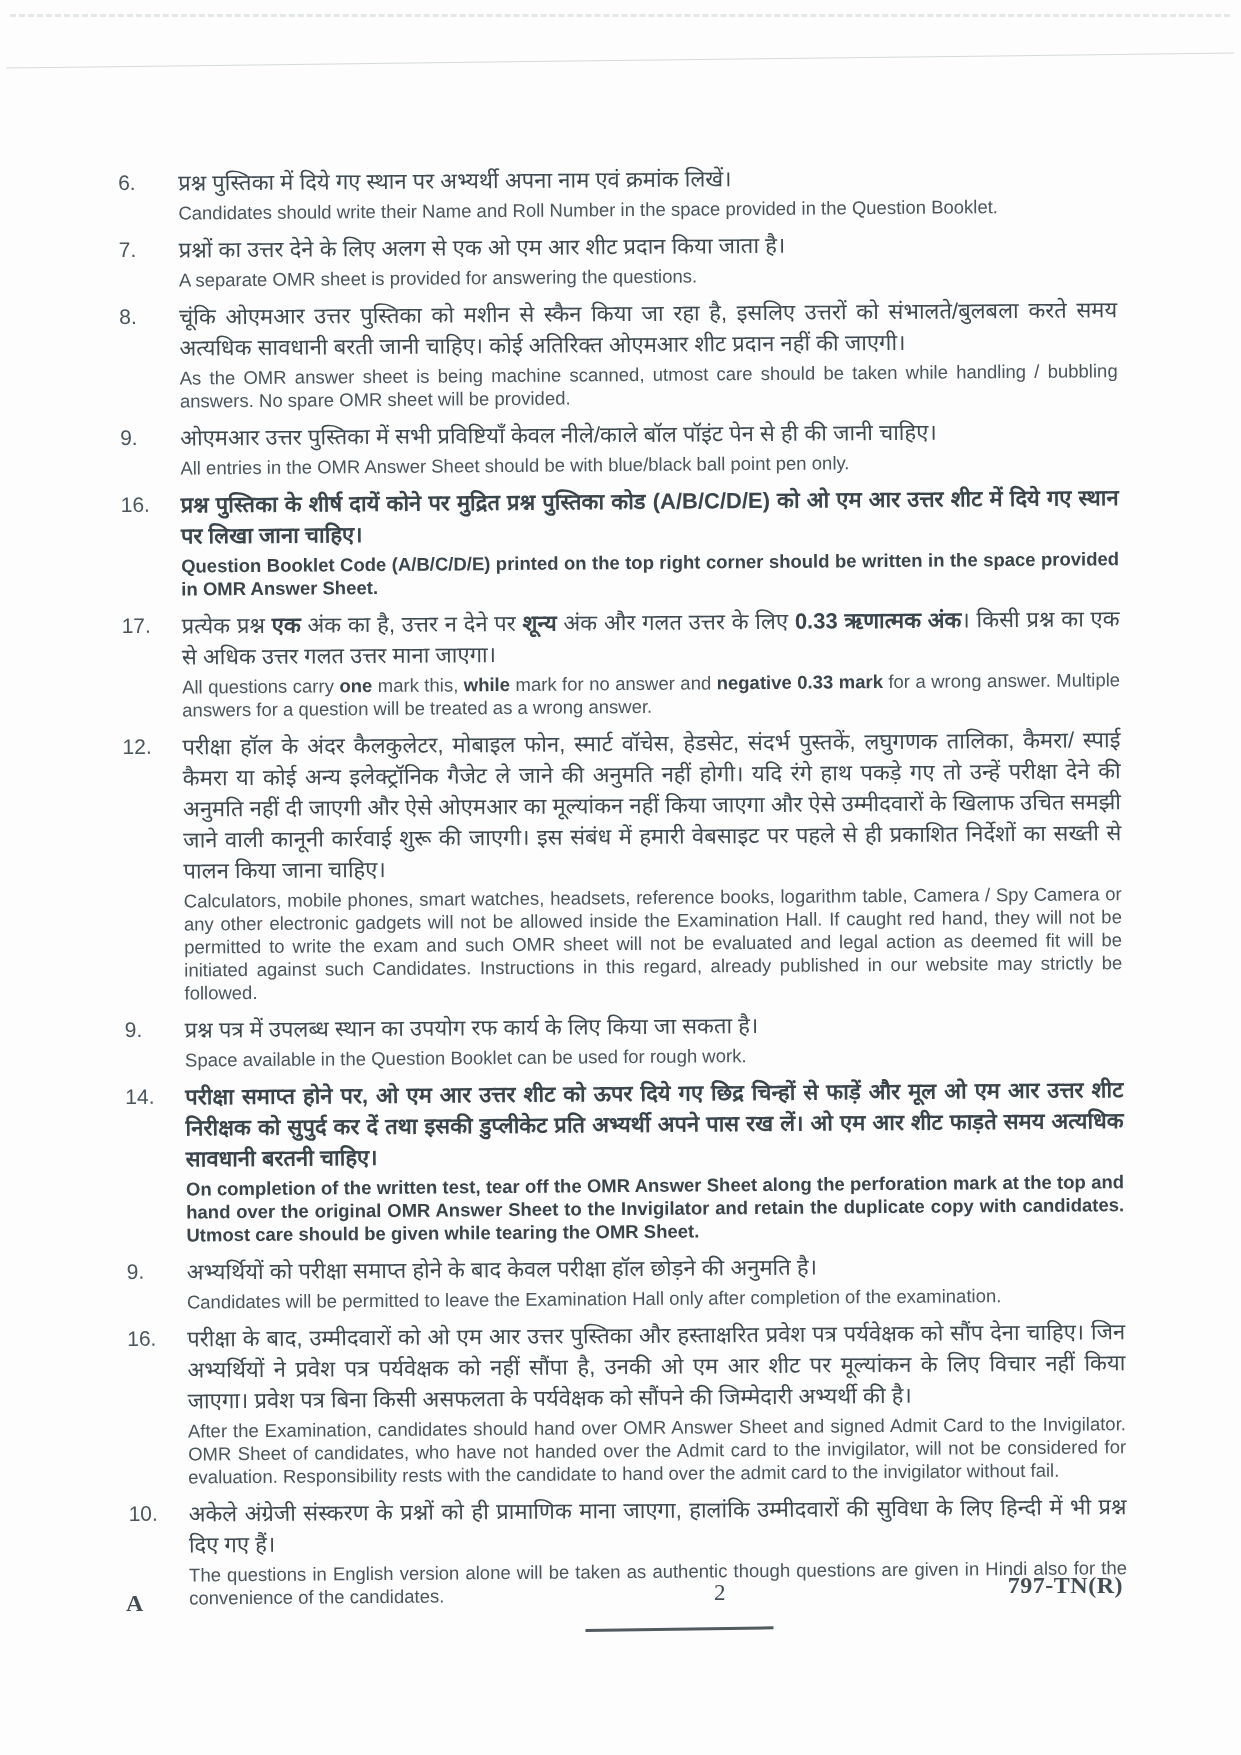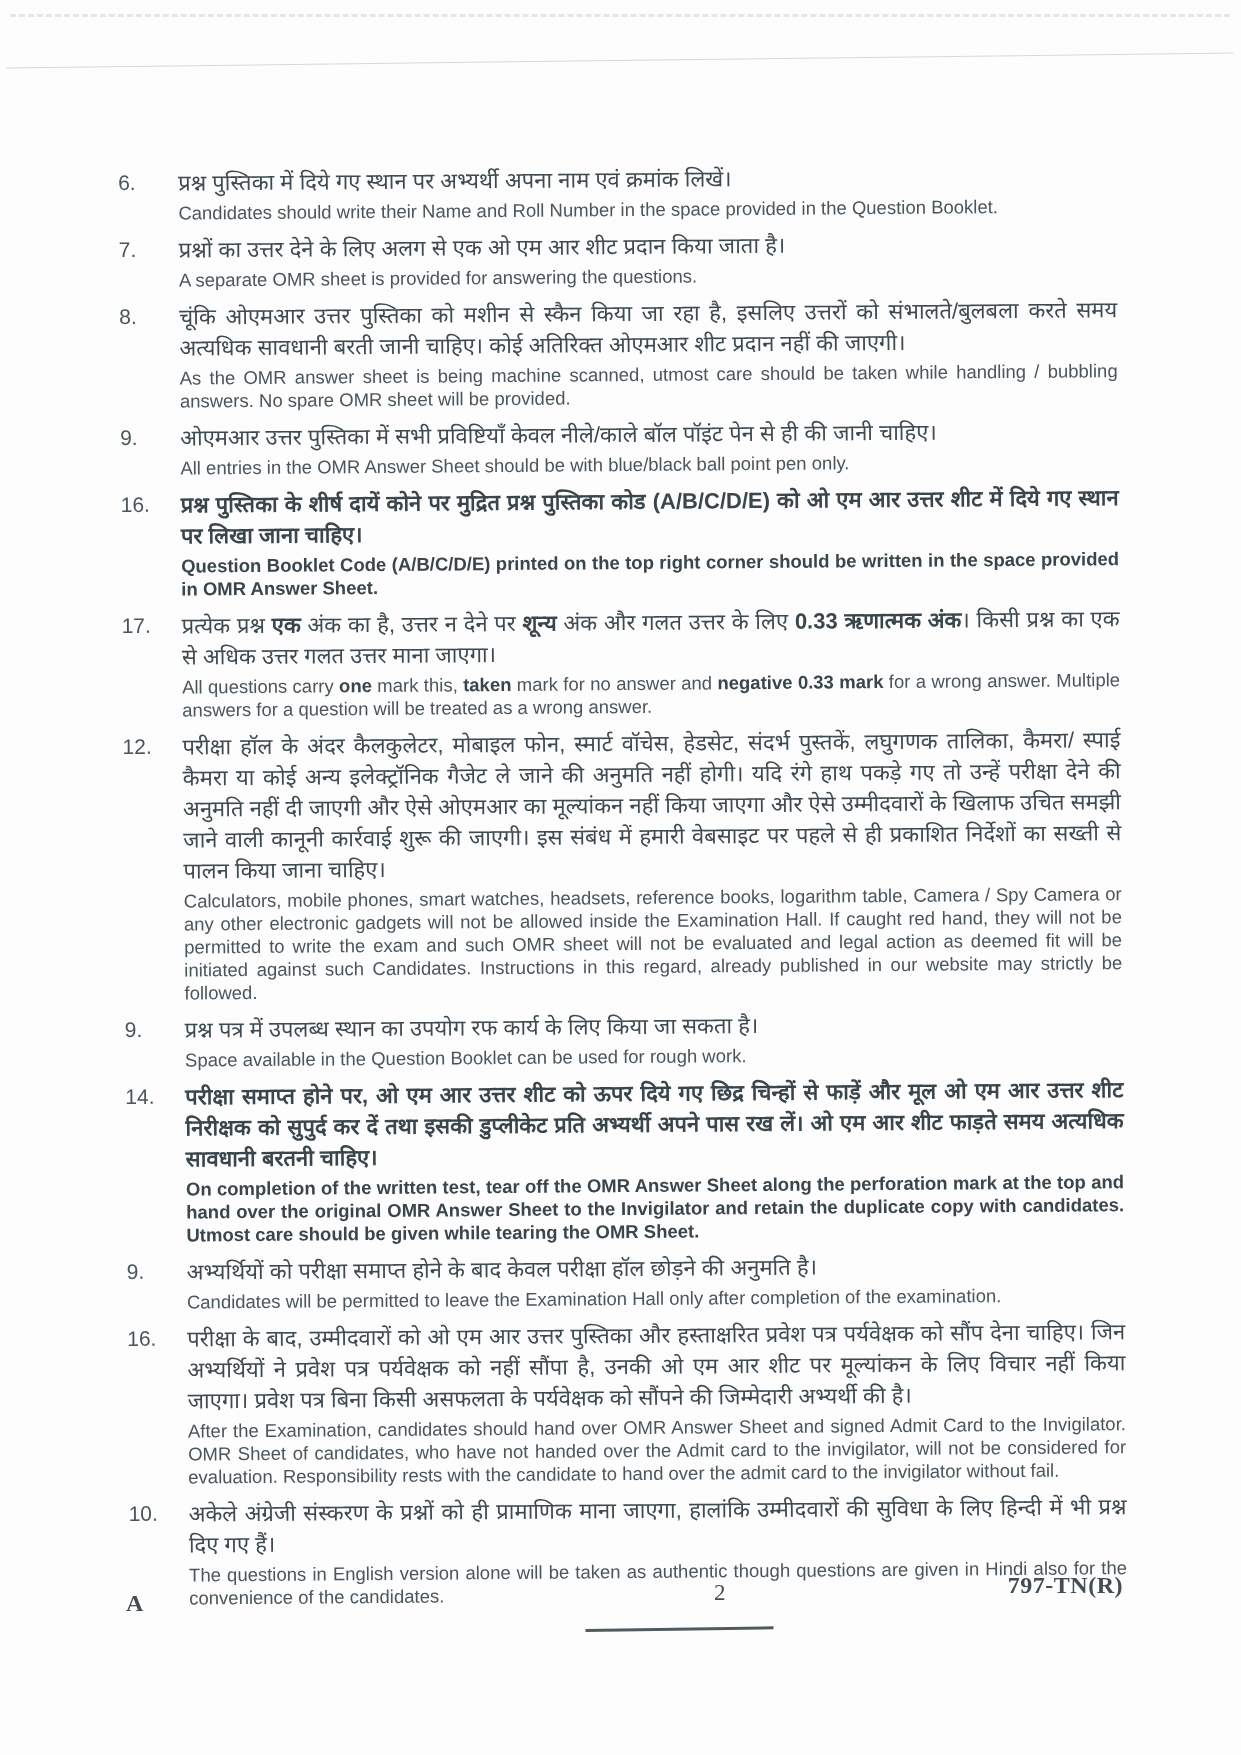--- a/index.html
+++ b/index.html
@@ -106,21 +106,21 @@
         <div class="num">16.</div>
         <div class="texts">
           <p class="hindi bold">प्रश्न पुस्तिका के शीर्ष दायें कोने पर मुद्रित प्रश्न पुस्तिका कोड (A/B/C/D/E) को ओ एम आर उत्तर शीट में दिये गए स्थान पर लिखा जाना चाहिए।</p>
           <p class="english bold">Question Booklet Code (A/B/C/D/E) printed on the top right corner should be written in the space provided in OMR Answer Sheet.</p>
         </div>
       </div>
       <div class="item">
         <div class="num">17.</div>
         <div class="texts">
           <p class="hindi"><span>प्रत्येक प्रश्न </span><span class="bold">एक</span><span> अंक का है, उत्तर न देने पर </span><span class="bold">शून्य</span><span> अंक और गलत उत्तर के लिए </span><span class="bold">0.33 ऋणात्मक अंक</span><span>। किसी प्रश्न का एक से अधिक उत्तर गलत उत्तर माना जाएगा।</span></p>
-          <p class="english"><span>All questions carry </span><span class="bold">one</span><span> mark this, </span><span class="bold">taken</span><span> mark for no answer and </span><span class="bold">negative 0.33 mark</span><span> for a wrong answer. Multiple answers for a question will be treated as a wrong answer.</span></p>
+          <p class="english"><span>All questions carry </span><span class="bold">one</span><span> mark this, </span><span class="bold">while</span><span> mark for no answer and </span><span class="bold">negative 0.33 mark</span><span> for a wrong answer. Multiple answers for a question will be treated as a wrong answer.</span></p>
         </div>
       </div>
       <div class="item">
         <div class="num">12.</div>
         <div class="texts">
           <p class="hindi">परीक्षा हॉल के अंदर कैलकुलेटर, मोबाइल फोन, स्मार्ट वॉचेस, हेडसेट, संदर्भ पुस्तकें, लघुगणक तालिका, कैमरा/ स्पाई कैमरा या कोई अन्य इलेक्ट्रॉनिक गैजेट ले जाने की अनुमति नहीं होगी। यदि रंगे हाथ पकड़े गए तो उन्हें परीक्षा देने की अनुमति नहीं दी जाएगी और ऐसे ओएमआर का मूल्यांकन नहीं किया जाएगा और ऐसे उम्मीदवारों के खिलाफ उचित समझी जाने वाली कानूनी कार्रवाई शुरू की जाएगी। इस संबंध में हमारी वेबसाइट पर पहले से ही प्रकाशित निर्देशों का सख्ती से पालन किया जाना चाहिए।</p>
           <p class="english">Calculators, mobile phones, smart watches, headsets, reference books, logarithm table, Camera / Spy Camera or any other electronic gadgets will not be allowed inside the Examination Hall. If caught red hand, they will not be permitted to write the exam and such OMR sheet will not be evaluated and legal action as deemed fit will be initiated against such Candidates. Instructions in this regard, already published in our website may strictly be followed.</p>
         </div>
       </div>
       <div class="item">

